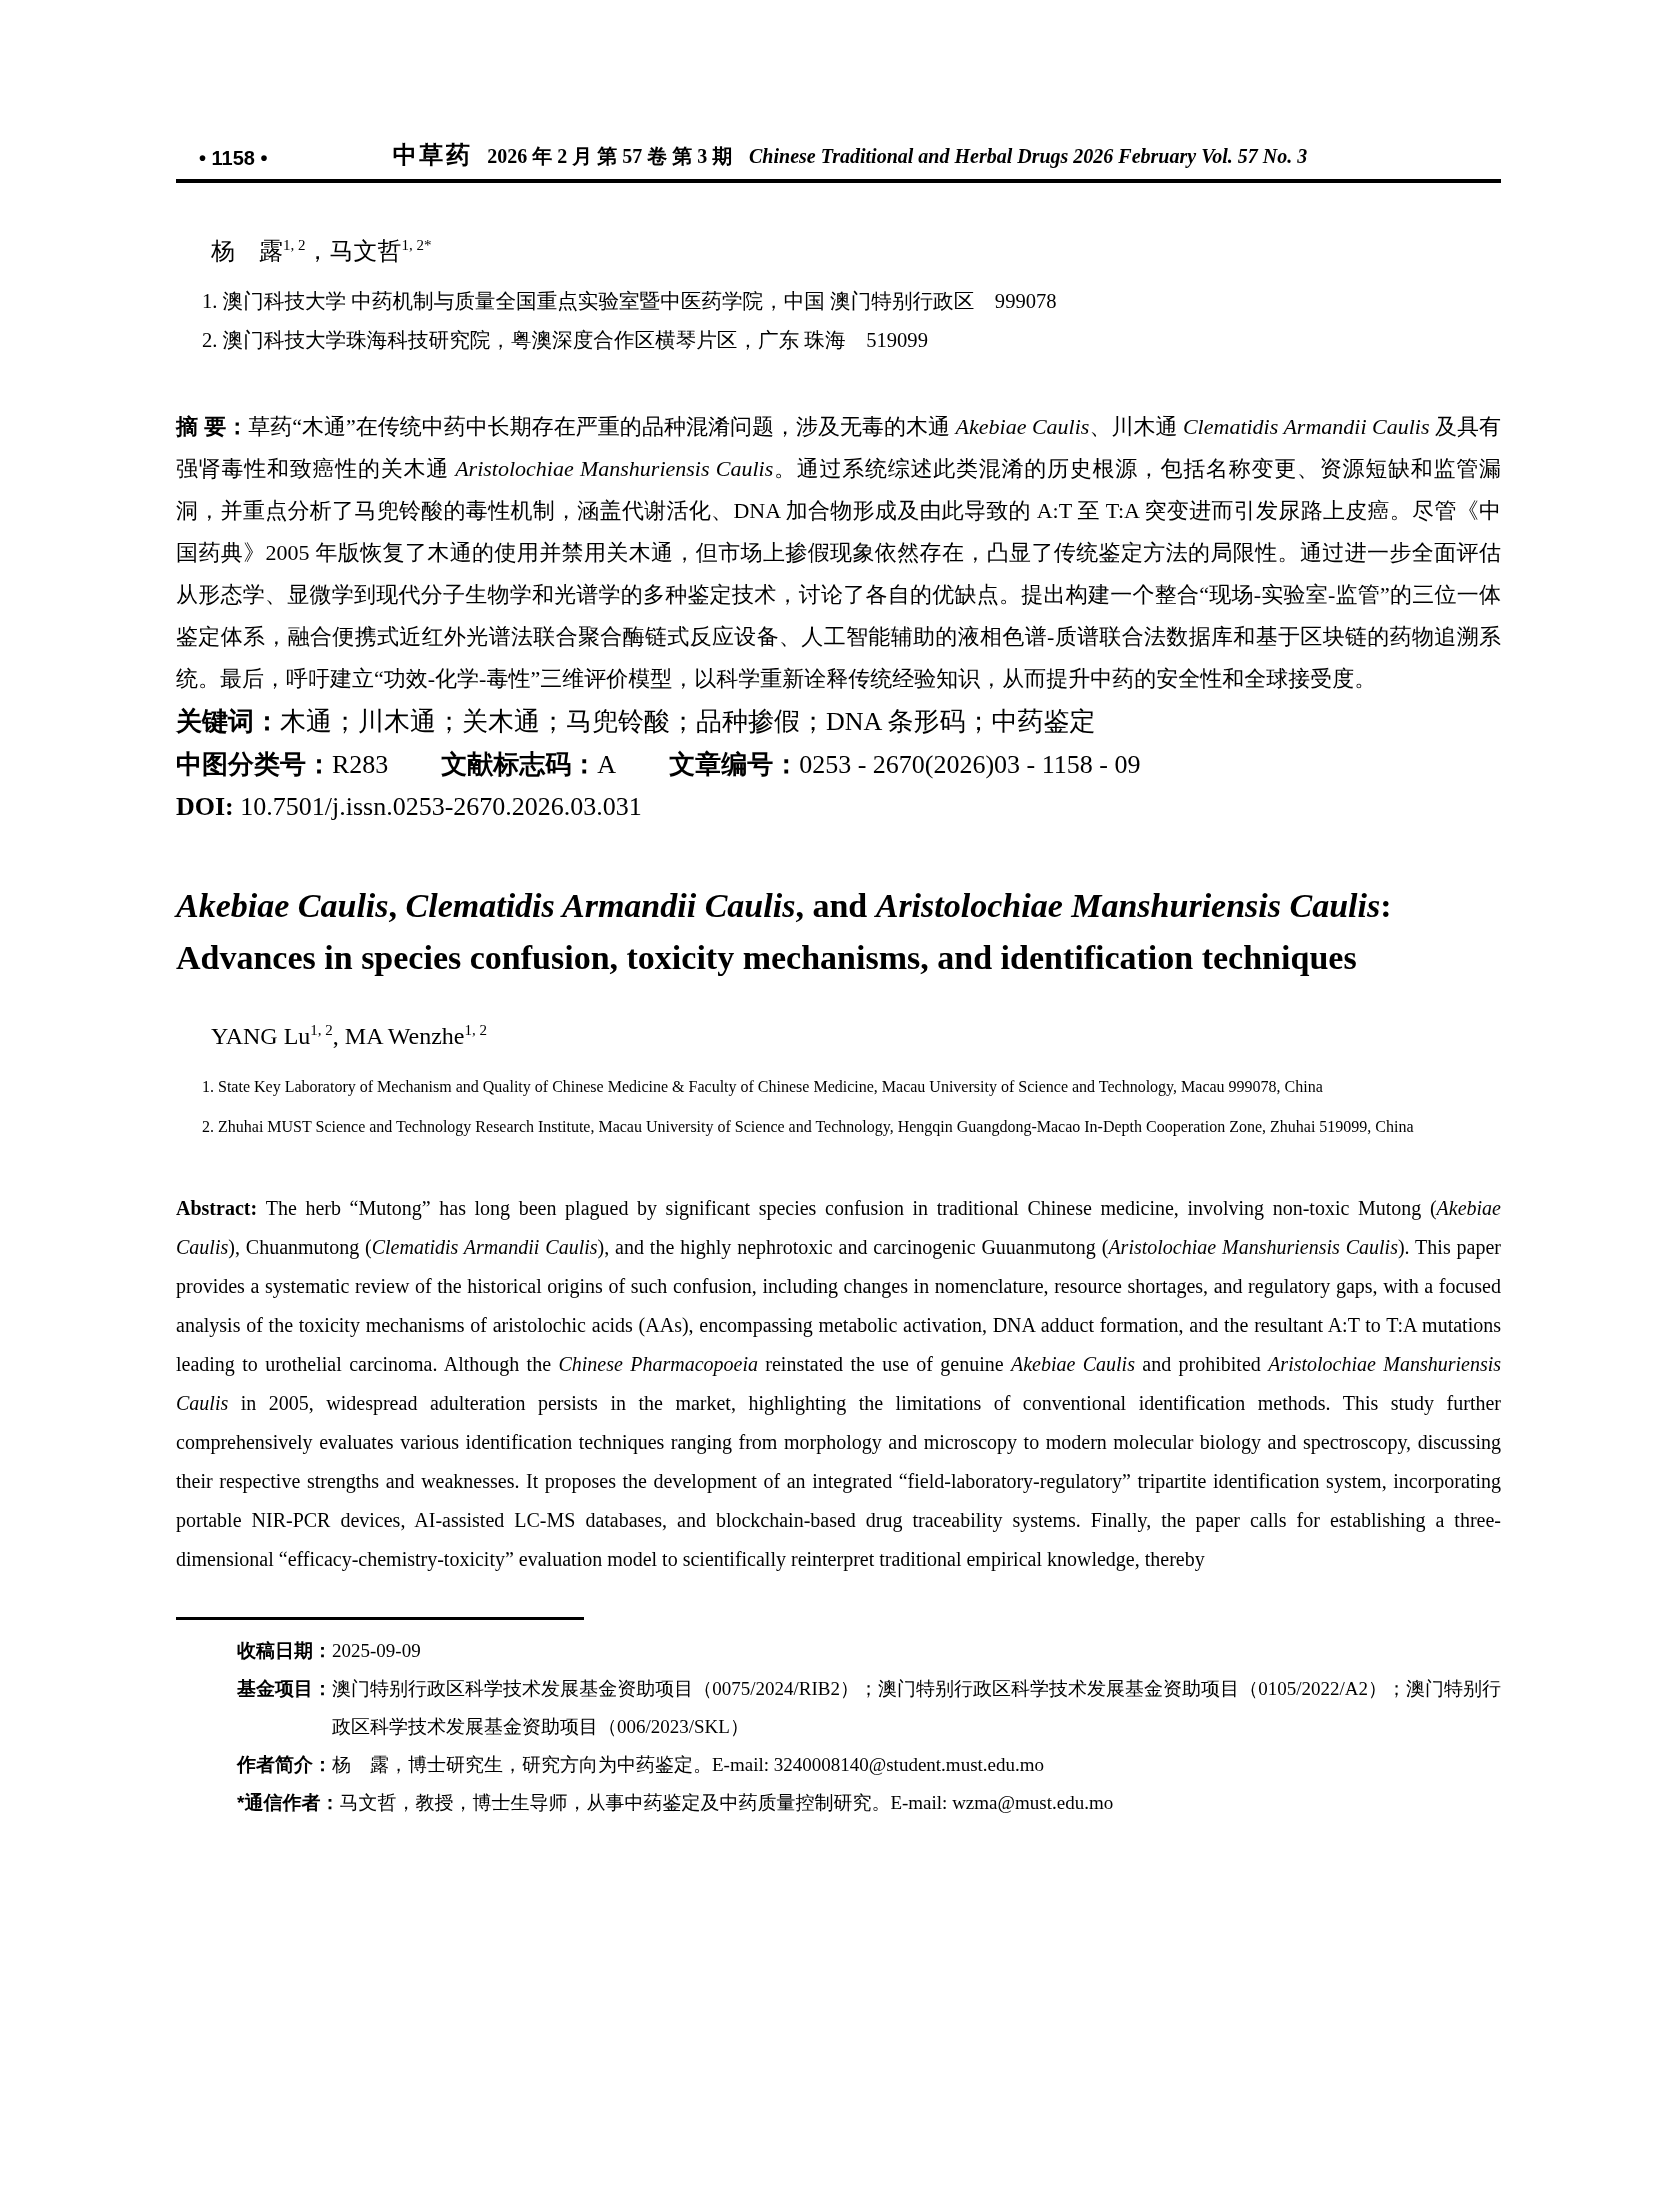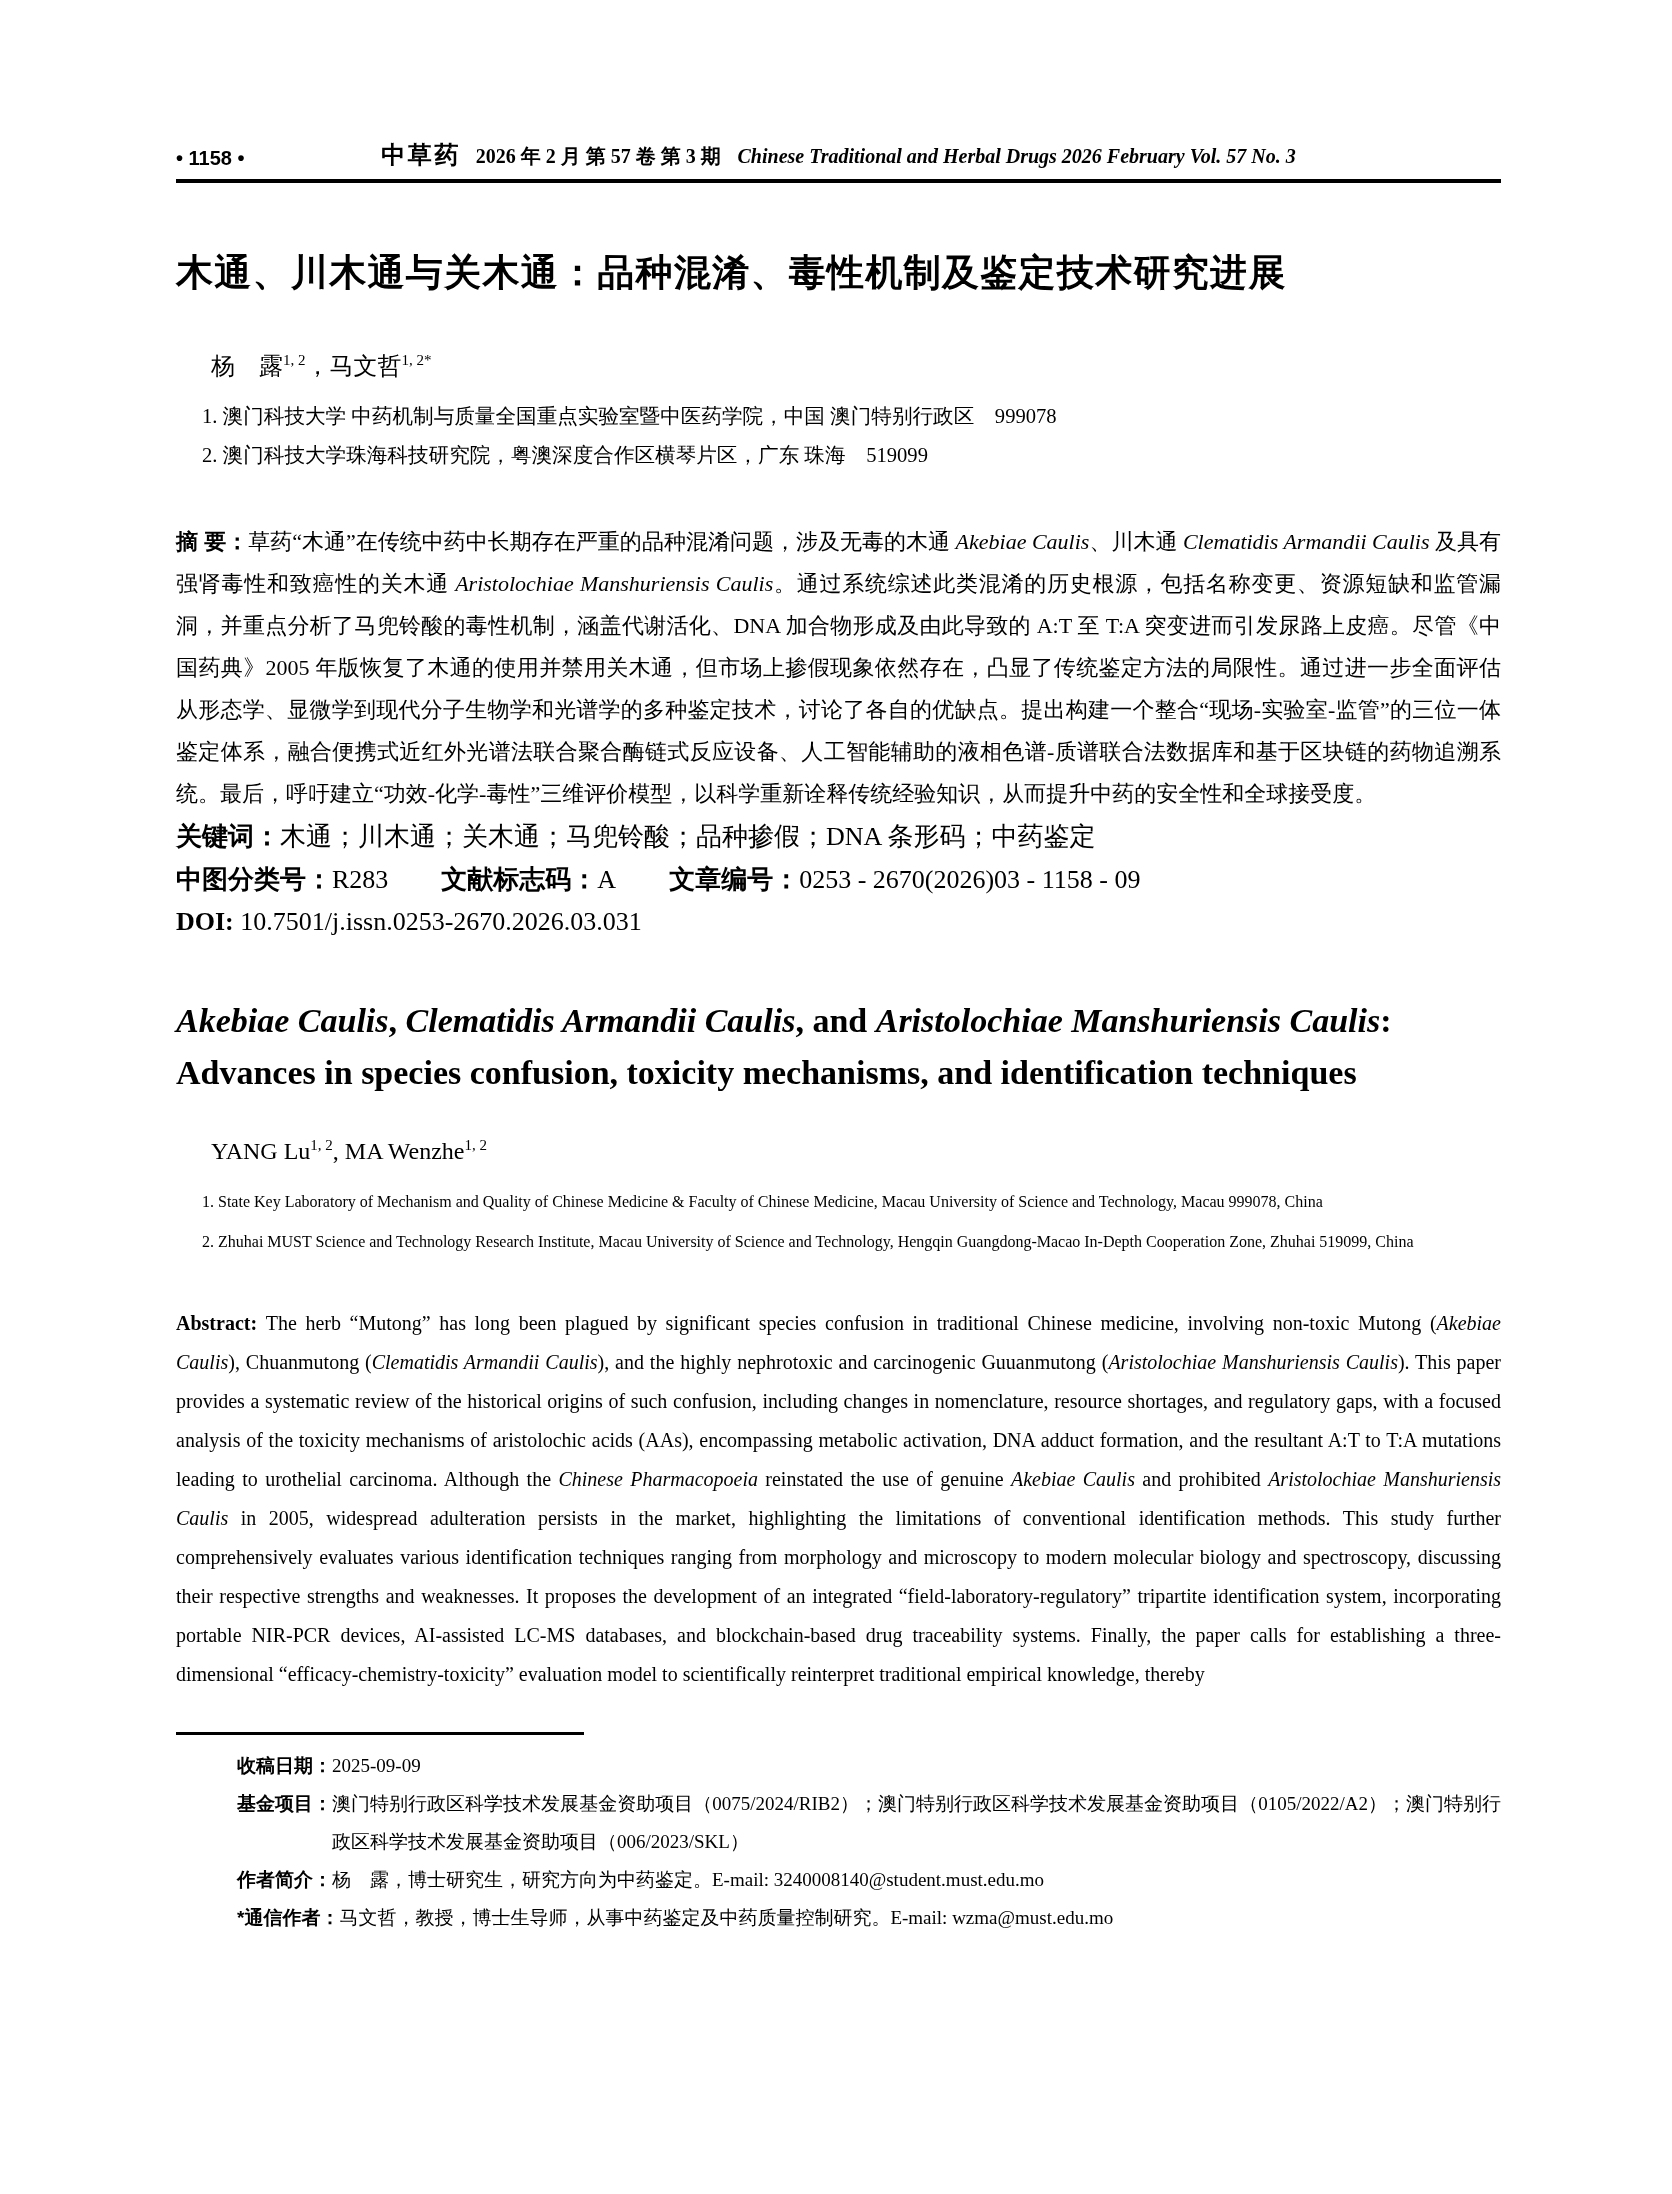--- a/index.html
+++ b/index.html
@@ -9,21 +9,21 @@
     width:1672px; height:2253px;
     margin:0 auto;
     background:#ffffff;
     color:#000;
     font-family:"Liberation Serif", serif;
     overflow:hidden;
   }
   .content { padding:0 171px 0 176px; }
 
   
-  .header { position:relative; margin-top:137px; height:37px; }
+  .header { position:relative; margin-top:137px; height:37px;margin-left:23px; }
   .pagenum {
     position:absolute; left:0; bottom:4.4px;
     font-family:"Liberation Sans", sans-serif;
     font-weight:bold; font-size:20px;
   }
   .journal-line { text-align:center; white-space:nowrap; padding-top:1.8px; }
   .journal-logo {
     font-family:"Liberation Serif", serif;
     font-weight:bold; 
     font-size:24px; letter-spacing:2.6px;
@@ -84,21 +84,20 @@
     <div class="header">
       <span class="pagenum">• 1158 •</span>
       <div class="journal-line">
         <span class="journal-logo">中草药</span>
         <span class="issue-cn">2026 年 2 月  第 57 卷  第 3 期</span>
         <span class="issue-en">Chinese Traditional and Herbal Drugs 2026 February Vol. 57 No. 3</span>
       </div>
     </div>
     <div class="header-rule"></div>
 
-    <h1 class="title-cn">木通、川木通与关木通：品种混淆、毒性机制及鉴定技术研究进展</h1>
 
     <div class="authors-cn"><span>杨　露</span><sup>1, 2</sup><span>，马文哲</span><sup>1, 2*</sup></div>
 
     <div class="affil-cn">
       <div>1. 澳门科技大学 中药机制与质量全国重点实验室暨中医药学院，中国 澳门特别行政区　999078</div>
       <div>2. 澳门科技大学珠海科技研究院，粤澳深度合作区横琴片区，广东 珠海　519099</div>
     </div>
 
     <p class="abstract-cn"><b class="lbl-hei">摘  要：</b><span><span>草药“木通”在传统中药中长期存在严重的品种混淆问题，涉及无毒的木通 </span><span style="font-style: italic;">Akebiae Caulis</span><span>、川木通 </span><span style="font-style: italic;">Clematidis Armandii Caulis</span><span> 及具有强肾毒性和致癌性的关木通 </span><span style="font-style: italic;">Aristolochiae Manshuriensis Caulis</span><span>。通过系统综述此类混淆的历史根源，包括名称变更、资源短缺和监管漏洞，并重点分析了马兜铃酸的毒性机制，涵盖代谢活化、DNA 加合物形成及由此导致的 A:T 至 T:A 突变进而引发尿路上皮癌。尽管《中国药典》2005 年版恢复了木通的使用并禁用关木通，但市场上掺假现象依然存在，凸显了传统鉴定方法的局限性。通过进一步全面评估从形态学、显微学到现代分子生物学和光谱学的多种鉴定技术，讨论了各自的优缺点。提出构建一个整合“现场-实验室-监管”的三位一体鉴定体系，融合便携式近红外光谱法联合聚合酶链式反应设备、人工智能辅助的液相色谱-质谱联合法数据库和基于区块链的药物追溯系统。最后，呼吁建立“功效-化学-毒性”三维评价模型，以科学重新诠释传统经验知识，从而提升中药的安全性和全球接受度。</span></span></p>
 

